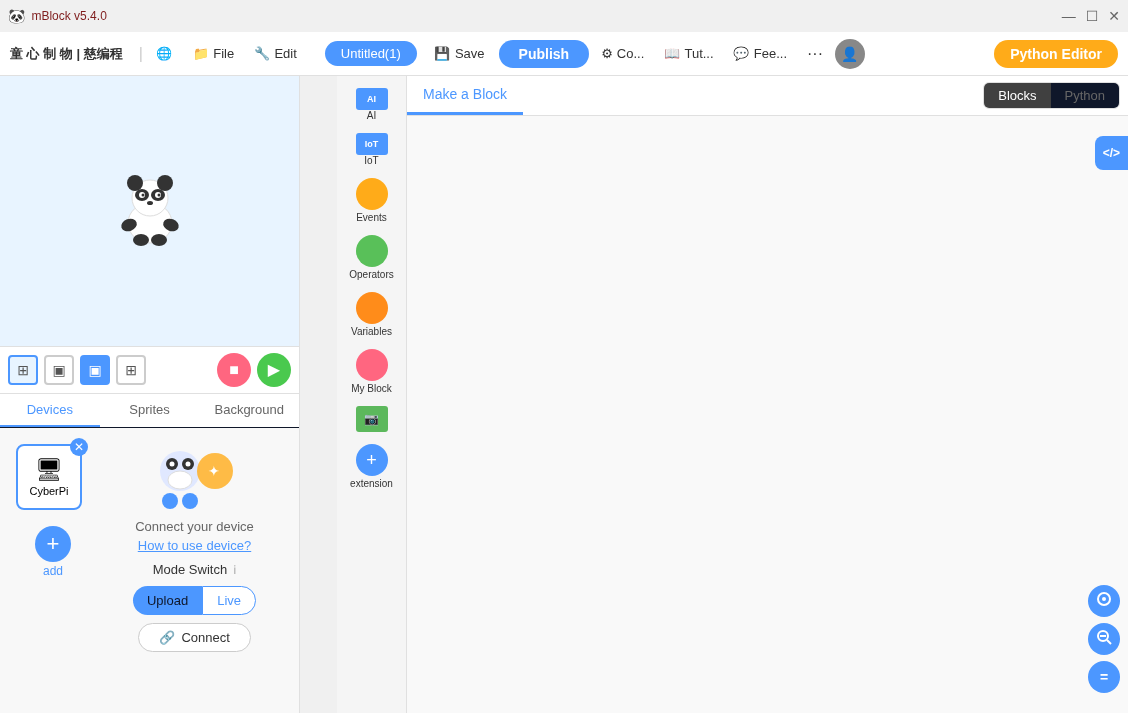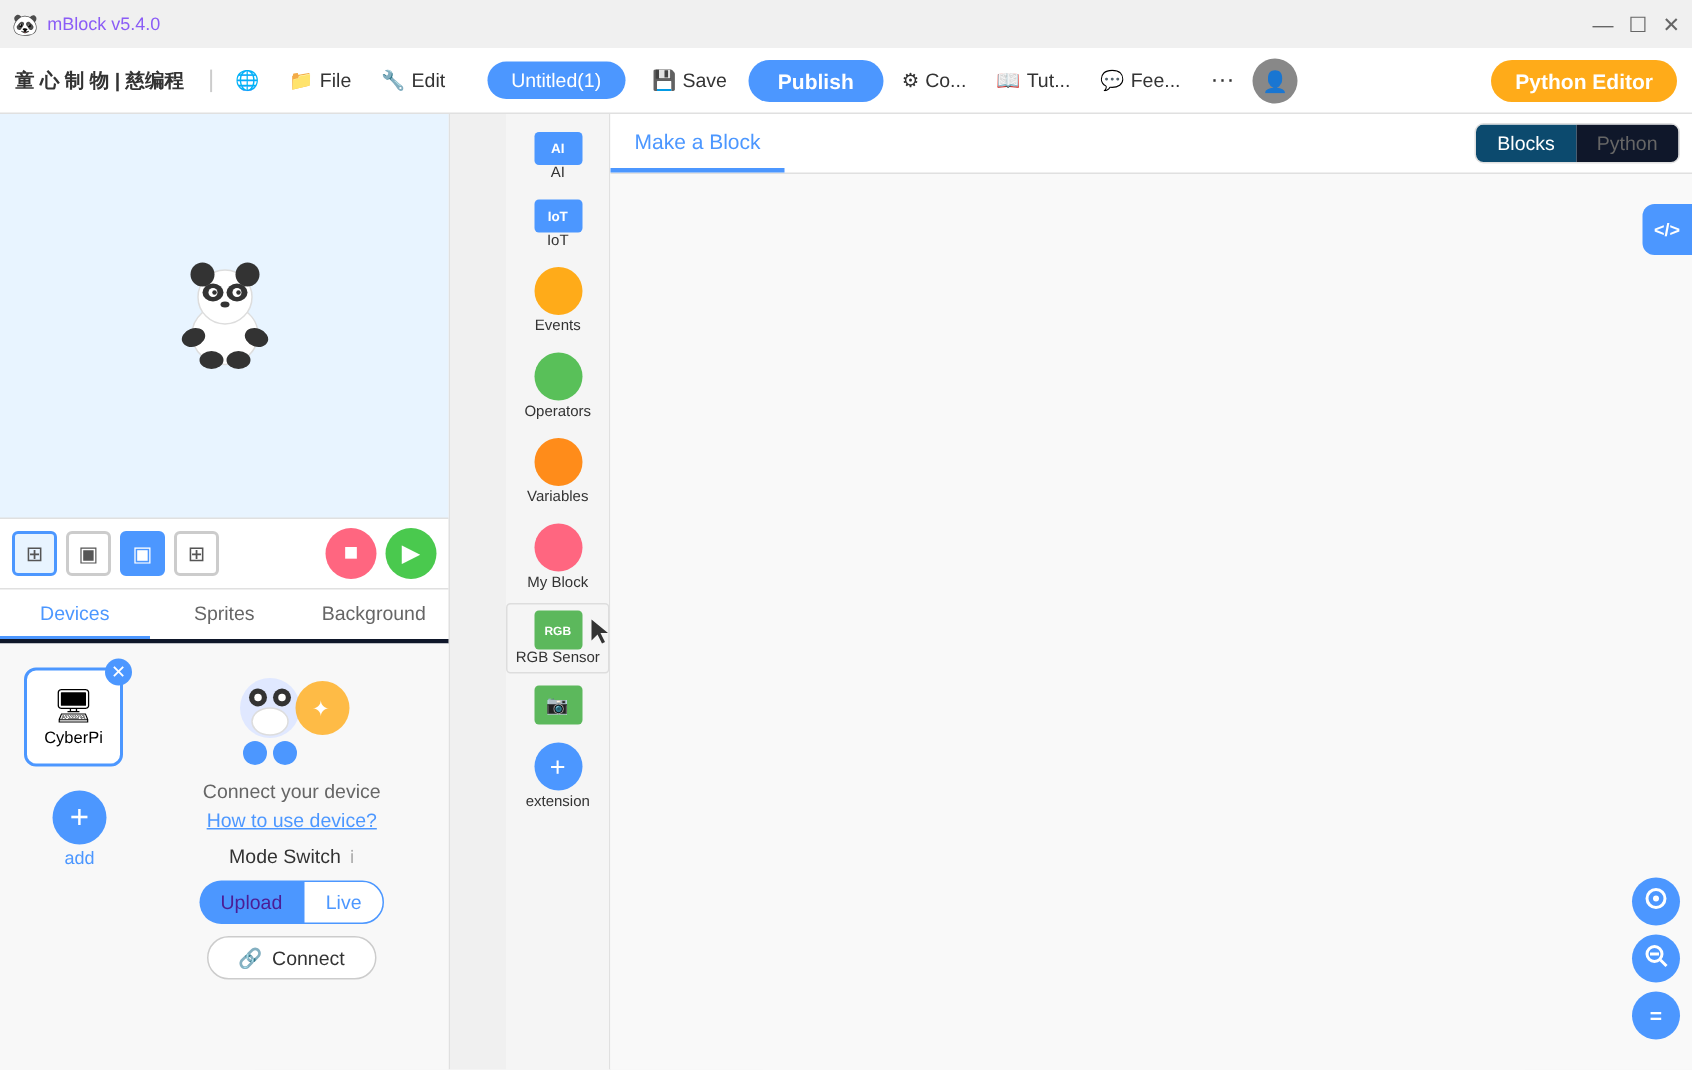--- a/index.html
+++ b/index.html
@@ -151,21 +151,21 @@
     .run-btn {
       width: 34px; height: 34px; border-radius: 50%;
       background: #4ac94e; border: none; cursor: pointer;
       display: flex; align-items: center; justify-content: center;
       color: white; font-size: 16px;
     }
 
     
     .entity-tabs {
       display: flex;
-      border-bottom: 3px solid #0f172a;
+      border-bottom: 1px solid #0f172a;
     }
     .entity-tab {
       flex: 1;
       padding: 8px 4px;
       text-align: center;
       font-size: 13px;
       cursor: pointer;
       color: #666;
       border-bottom: 2px solid transparent;
     }
@@ -209,21 +209,21 @@
     .mode-switch-row {
       display: flex; align-items: center; gap: 6px;
       margin-top: 8px;
       font-size: 13px; color: #333;
     }
     .info-icon { color: #aaa; font-size: 12px; cursor: pointer; }
     .upload-live-row {
       display: flex; gap: 0; margin-top: 8px;
     }
     .upload-btn {
-      background: #4c97ff; color: #4c1d95;
+      background: #4c97ff; color: #0f172a;
       border: none; border-radius: 20px 0 0 20px;
       padding: 6px 14px; font-size: 13px; cursor: pointer; text-align: center;
     }
     .live-btn {
       background: white; color: #4c97ff;
       border: 1px solid #4c97ff; border-radius: 0 20px 20px 0;
       padding: 6px 14px; font-size: 13px; cursor: pointer;
     }
     .connect-btn {
       background: white; color: #333;
@@ -316,21 +316,21 @@
     }
     .toggle-btn {
       padding: 5px 14px;
       font-size: 13px;
       cursor: pointer;
       background: #0f172a;
       border: none;
       color: #666;
     }
     .toggle-btn.active {
-      background: #0c4a6e;
+      background: #404040;
       color: white;
     }
 
     
     .zoom-controls {
       position: absolute;
       right: 8px;
       bottom: 20px;
       display: flex;
       flex-direction: column;
@@ -353,21 +353,21 @@
       border: 1px solid #ddd;
       border-radius: 3px;
       position: relative;
     }
   </style>
 </head>
 <body>
 
 <div class="titlebar">
   <span style="margin-right:6px; font-size:14px;">🐼</span>
-  <span style="font-size:12px; color:#8b5cf6;">mBlock v5.4.0</span>
+  <span style="font-size:12px; color:#7f1d1d;">mBlock v5.4.0</span>
   <span style="flex:1;"></span>
   <span style="cursor:pointer; margin-right:10px; font-size:14px; color:#666;">—</span>
   <span style="cursor:pointer; margin-right:10px; font-size:14px; color:#666;">☐</span>
   <span style="cursor:pointer; font-size:14px; color:#666;">✕</span>
 </div>
 
 <div class="menubar">
   <span class="menubar-logo">童 心 制 物 | 慈编程</span>
   <span style="color:#ccc; margin:0 2px;">|</span>
   <button class="menubar-btn">
@@ -556,32 +556,20 @@
     <div class="block-cat">
       <div class="block-cat-icon" style="background:#ff8c1a;"></div>
       <span class="block-cat-label">Variables</span>
     </div>
 
     <div class="block-cat">
       <div class="block-cat-icon" style="background:#ff6680;"></div>
       <span class="block-cat-label">My Block</span>
     </div>
 
-    <div class="block-cat rgb-cat" style="position:relative;">
-      <div style="width:32px; height:26px; background:#5cb85c; border-radius:3px; display:flex; align-items:center; justify-content:center;">
-        <span style="color:white; font-size:8px; font-weight:bold;">RGB</span>
-      </div>
-
-      <div style="position:absolute; right:-5px; top:8px; width:20px; height:20px; pointer-events:none;">
-        <svg width="20" height="20" viewBox="0 0 20 20">
-          <path d="M4,2 L4,16 L8,12 L11,18 L13,17 L10,11 L15,11 Z" fill="#333"></path>
-        </svg>
-      </div>
-      <span class="block-cat-label">RGB Sensor</span>
-    </div>
 
     <div class="block-cat">
       <div style="width:32px; height:26px; background:#5cb85c; border-radius:3px; display:flex; align-items:center; justify-content:center;">
         <span style="color:white; font-size:12px;">📷</span>
       </div>
     </div>
 
     <div class="block-cat">
       <button class="ext-btn">+</button>
       <span class="block-cat-label">extension</span>

